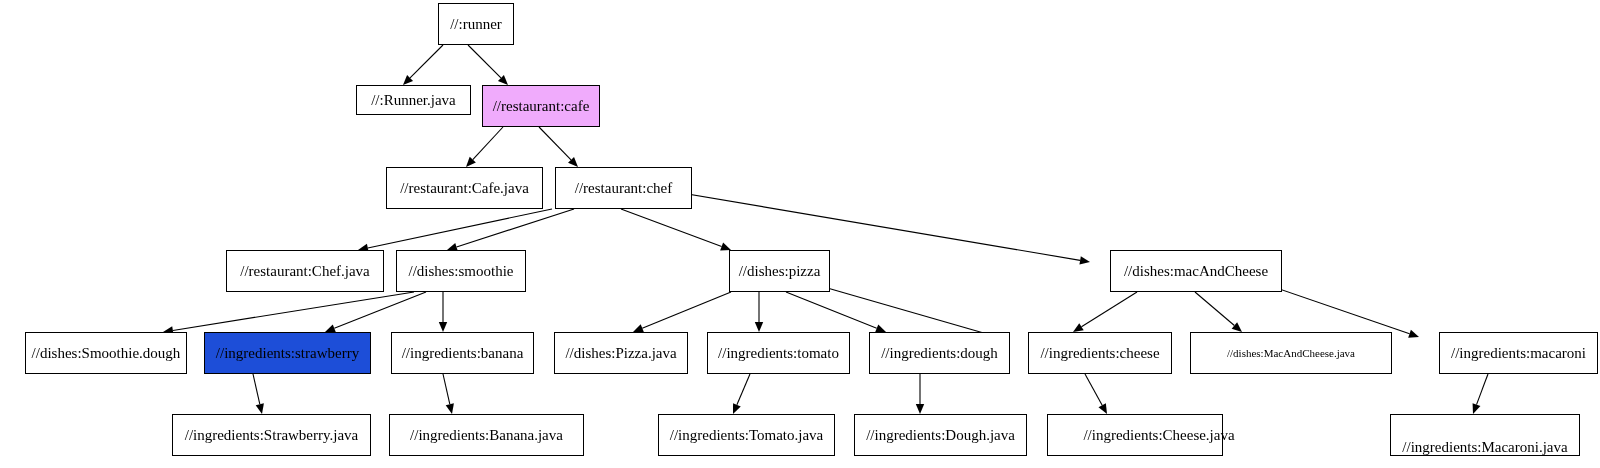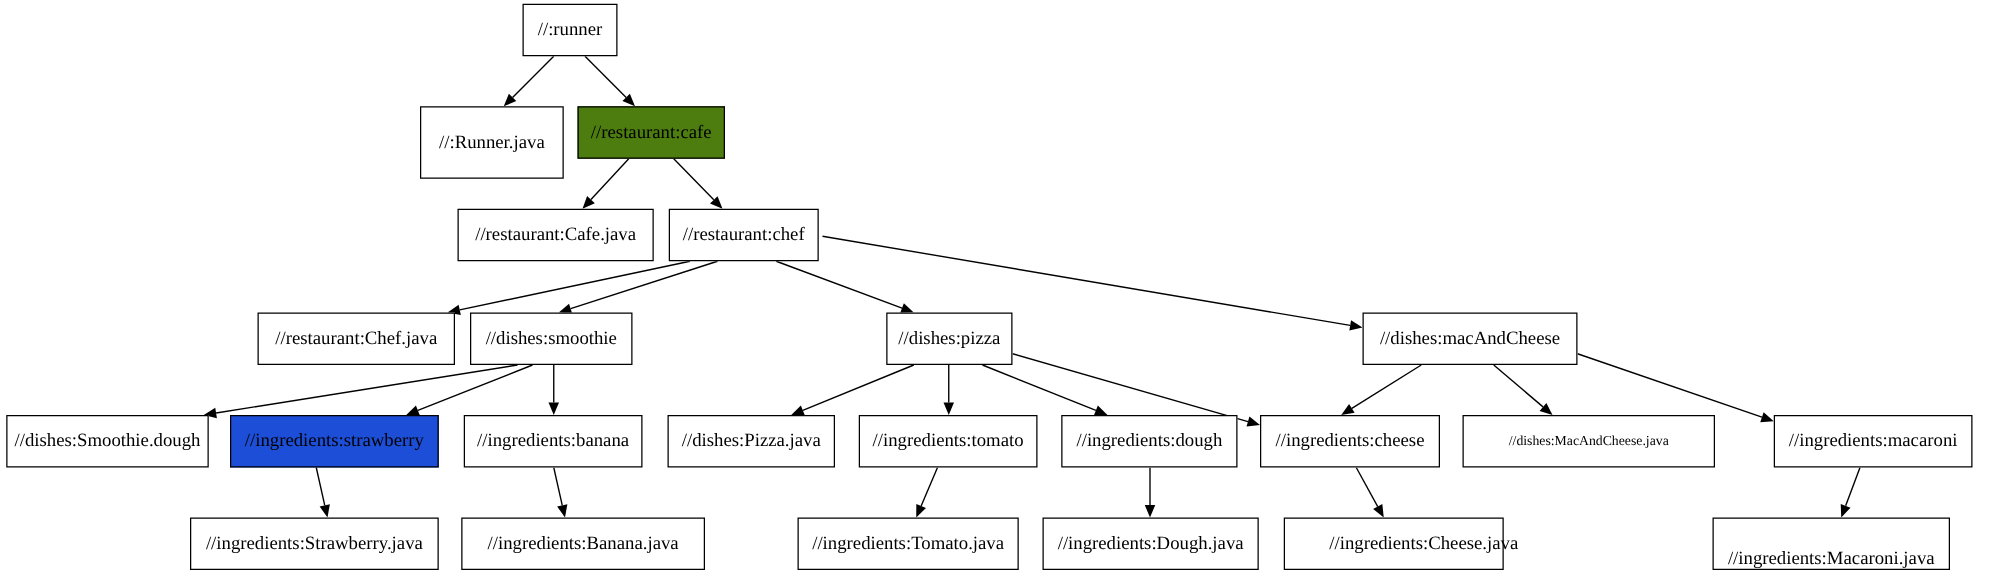--- a/index.html
+++ b/index.html
@@ -29,20 +29,21 @@
     border: 1px solid #000000;
     background: #ffffff;
     display: flex;
     align-items: center;
     justify-content: center;
     font-size: 15px;
     line-height: 1;
     color: #000000;
     white-space: nowrap;
     z-index: 2;
+    margin-left: 20px;
   }
   .node-label {
     display: block;
     padding: 0 2px;
   }
 </style>
 </head>
 <body>
 
 <div id="graph-canvas">
@@ -141,30 +142,30 @@
       </g>
       <g>
         <line x1="1488" y1="374" x2="1476.511234415884" y2="404.63670822430953" stroke="#000000" stroke-width="1.1"></line>
         <polygon points="1473,414 1472.578651870094,403.1619897696383 1480.443816961674,406.11142667898076" fill="#000000"></polygon>
       </g>
     </svg>
   <div id="node-layer">
       <div class="graph-node" style="left: 418px; top: 3px; width: 76px; height: 42px; border-color: rgb(0, 0, 0); background: rgb(255, 255, 255); font-size: 15px;">
         <span class="node-label">//:runner</span>
       </div>
-      <div class="graph-node" style="left: 336px; top: 85px; width: 115px; height: 58px; border-color: rgb(0, 0, 0); background: rgb(255, 255, 255); font-size: 15px;">
+      <div class="graph-node" style="left: 336px; top: 85px; width: 115px; height: 30px; border-color: rgb(0, 0, 0); background: rgb(255, 255, 255); font-size: 15px;">
         <span class="node-label">//:Runner.java</span>
       </div>
-      <div class="graph-node" style="left: 462px; top: 85px; width: 118px; height: 42px; border-color: rgb(0, 0, 0); background: #4d7c0f; font-size: 15px;">
+      <div class="graph-node" style="left: 462px; top: 85px; width: 118px; height: 42px; border-color: rgb(0, 0, 0); background: #f0abfc; font-size: 15px;">
         <span class="node-label">//restaurant:cafe</span>
       </div>
       <div class="graph-node" style="left: 366px; top: 167px; width: 157px; height: 42px; border-color: rgb(0, 0, 0); background: rgb(255, 255, 255); font-size: 15px;">
         <span class="node-label">//restaurant:Cafe.java</span>
       </div>
-      <div class="graph-node" style="left: 535px; top: 167px; width: 120px; height: 42px; border-color: rgb(0, 0, 0); background: rgb(255, 255, 255); font-size: 15px;">
+      <div class="graph-node" style="left: 535px; top: 167px; width: 137px; height: 42px; border-color: rgb(0, 0, 0); background: rgb(255, 255, 255); font-size: 15px;">
         <span class="node-label">//restaurant:chef</span>
       </div>
       <div class="graph-node" style="left: 206px; top: 250px; width: 158px; height: 42px; border-color: rgb(0, 0, 0); background: rgb(255, 255, 255); font-size: 15px;">
         <span class="node-label">//restaurant:Chef.java</span>
       </div>
       <div class="graph-node" style="left: 376px; top: 250px; width: 130px; height: 42px; border-color: rgb(0, 0, 0); background: rgb(255, 255, 255); font-size: 15px;">
         <span class="node-label">//dishes:smoothie</span>
       </div>
       <div class="graph-node" style="left: 709px; top: 250px; width: 101px; height: 42px; border-color: rgb(0, 0, 0); background: rgb(255, 255, 255); font-size: 15px;">
         <span class="node-label">//dishes:pizza</span>

